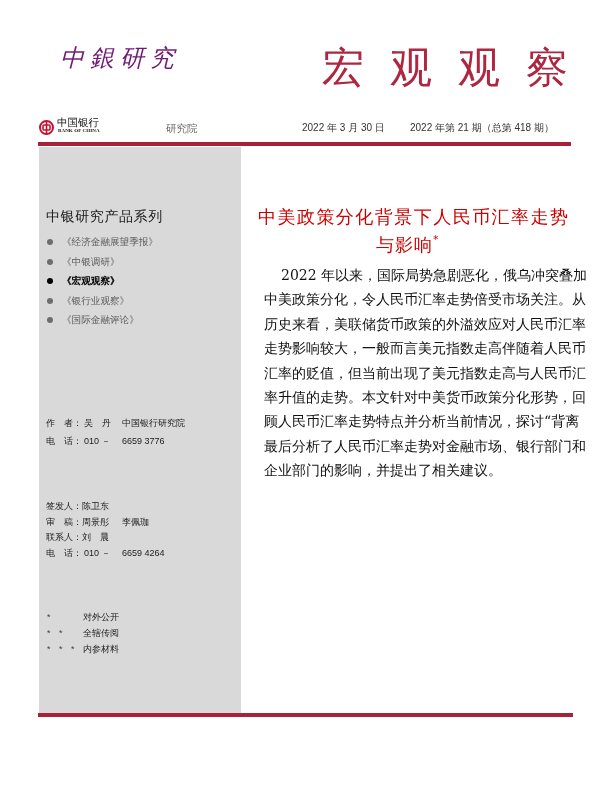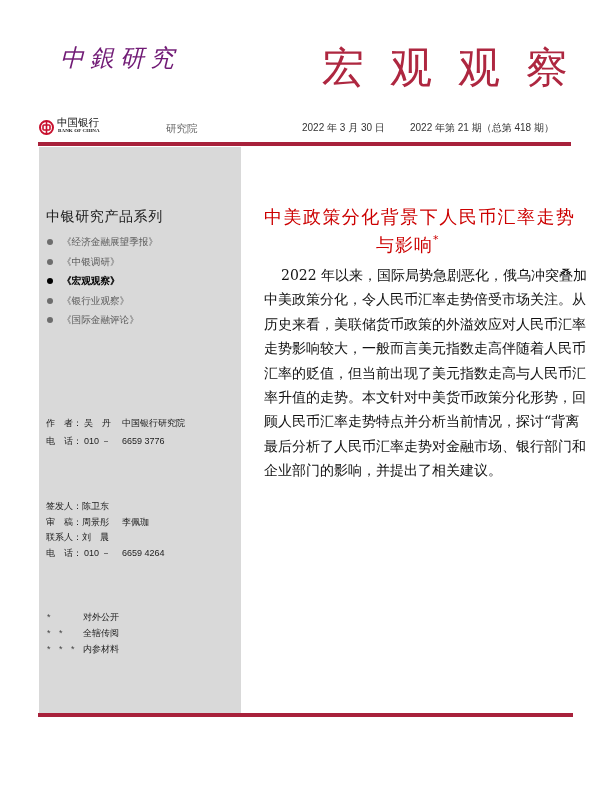--- a/index.html
+++ b/index.html
@@ -40,21 +40,21 @@
     .series-item.active .bullet { background: #000; }
     .series-item.active .label { color: #000; font-weight: bold; }
 
     .info { font-size: 9px; line-height: 11px; color: #222; }
     .stars { font-size: 9px; line-height: 11px; color: #444; letter-spacing: 3px;
       font-family: "Liberation Sans", sans-serif; }
     .num { font-family: "Liberation Sans", sans-serif; }
 
     
     .main-title { font-size: 18px; line-height: 22px; color: #cc0000; }
-    .title-l1 { left: 264px; top: 206px; width: 311px; text-align: justify;
+    .title-l1 { left: 258px; top: 206px; width: 311px; text-align: justify;
       text-align-last: justify; letter-spacing: 1px; }
     .title-l2 { left: 376px; top: 234px; letter-spacing: 1px; }
     .title-l2 sup { font-size: 11px; vertical-align: top; line-height: 12px; color: #cc0000; }
     .abstract { position: absolute; left: 264px; top: 263px; width: 313px;
       font-family: "DejaVu Serif", serif; font-size: 14px; color: #111; }
     .abstract .line { height: 24.4px; line-height: 24.4px; white-space: nowrap;
       text-align: justify; text-align-last: justify; overflow: visible; }
     .abstract .line.first { padding-left: 17px; }
     .abstract .line.last { text-align-last: left; text-align: left; }
   </style>

